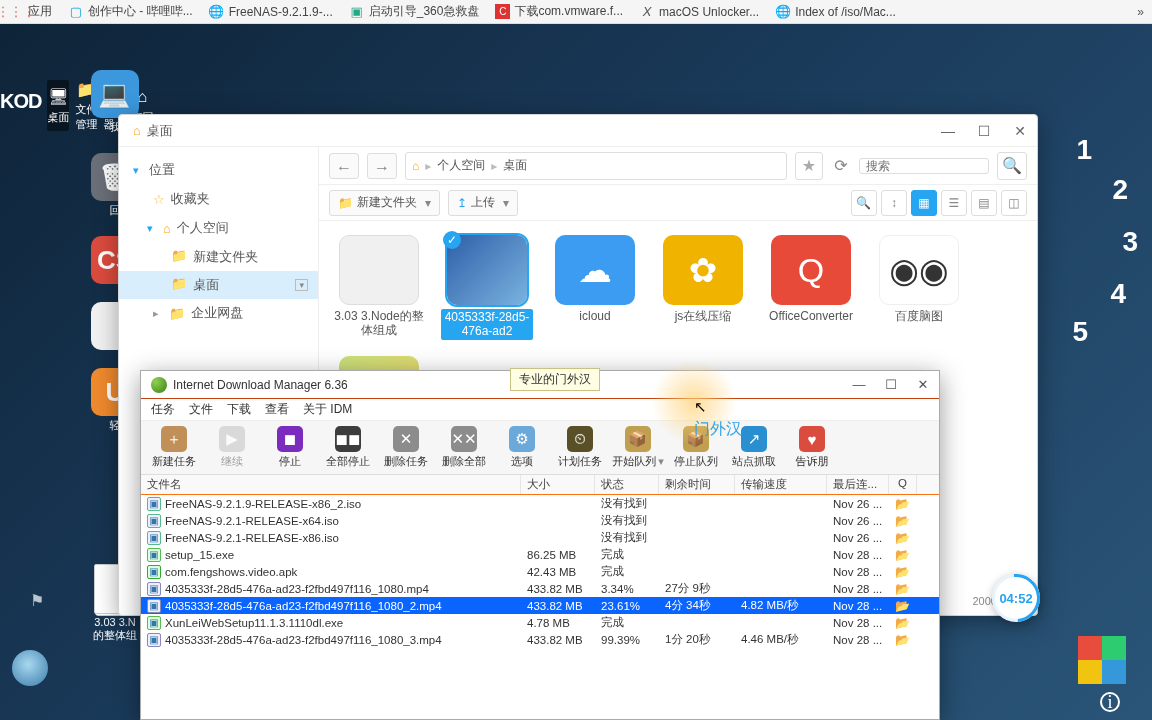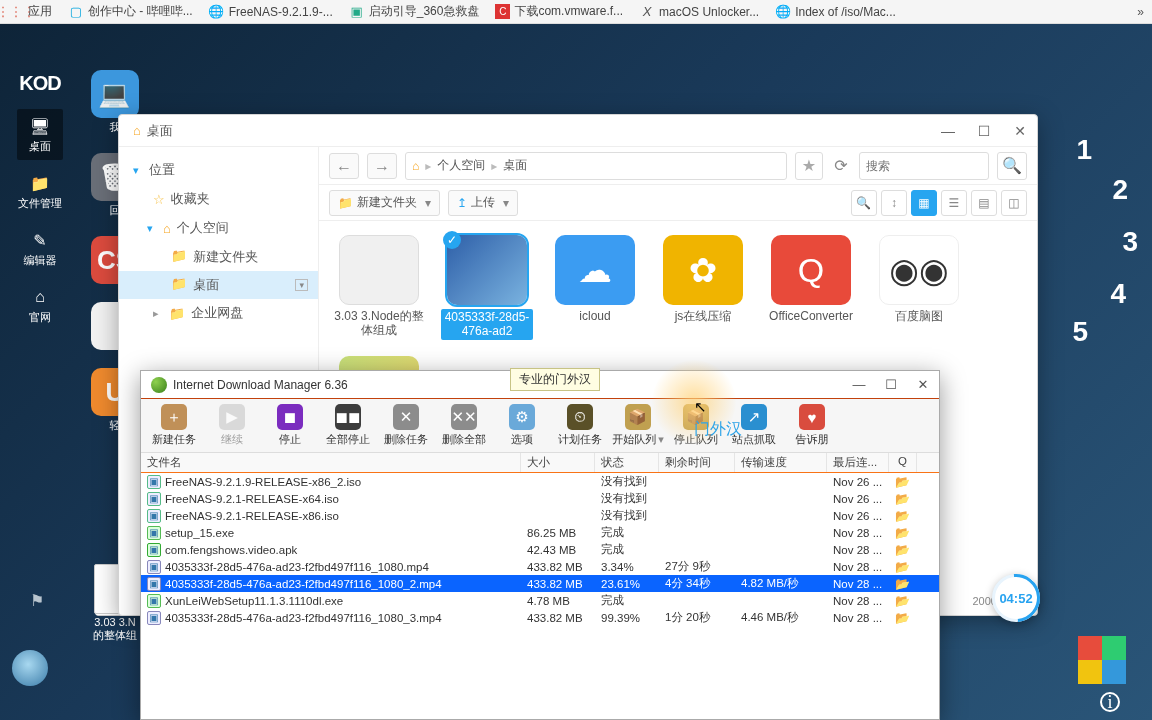--- a/index.html
+++ b/index.html
@@ -11,21 +11,21 @@
 .bookmarks-bar .icon { width: 16px; height: 16px; display: inline-flex; align-items: center; justify-content: center; font-size: 13px; }
 
 
 .desktop { position: absolute; top: 24px; left: 0; right: 0; bottom: 0; background: linear-gradient(135deg, #0e2438 0%, #1a3a5a 45%, #2a5578 100%); }
 
 
 .clock-widget { position: absolute; right: 10px; top: 110px; width: 130px; height: 260px; color: #fff; font-family: serif; }
 .clock-widget .num { position: absolute; font-size: 28px; font-weight: bold; }
 
 
-.left-dock { position: absolute; left: 12px; top: 40px; width: 56px; display: flex; flex-direction: column; align-items: center; gap: 6px; padding-top: 8px; }
+.left-dock { position: absolute; left: 0; top: 40px; width: 56px; display: flex; align-items: center; gap: 6px; padding-top: 8px; }
 .left-dock .logo { color: #fff; font-weight: bold; font-size: 20px; margin-bottom: 8px; letter-spacing: -1px; }
 .left-dock .dock-item { width: 46px; display: flex; flex-direction: column; align-items: center; gap: 2px; padding: 6px 0; cursor: pointer; color: #fff; font-size: 11px; }
 .left-dock .dock-item.active { background: rgba(0,0,0,.45); border-radius: 2px; }
 .left-dock .dock-icon { width: 22px; height: 22px; display: flex; align-items: center; justify-content: center; font-size: 16px; }
 
 
 .desk-icons { position: absolute; left: 86px; top: 46px; width: 70px; }
 .desk-icons .di { width: 58px; margin-bottom: 18px; text-align: center; color: #fff; font-size: 11px; cursor: pointer; }
 .desk-icons .di .pic { width: 48px; height: 48px; margin: 0 auto 2px; border-radius: 10px; display: flex; align-items: center; justify-content: center; font-size: 26px; font-weight: bold; color: #fff; }
 
@@ -45,21 +45,21 @@
 .fm-side .node.active { background: #d9eefc; }
 .fm-side .folder-ic { color: #f6c146; }
 .fm-side .home-ic { color: #f6a623; }
 
 .fm-main { flex: 1; display: flex; flex-direction: column; }
 .fm-toolbar1 { height: 38px; display: flex; align-items: center; gap: 8px; padding: 0 10px; border-bottom: 1px solid #eee; }
 .fm-navbtn { width: 30px; height: 26px; border: 1px solid #ddd; border-radius: 3px; display: flex; align-items: center; justify-content: center; color: #888; cursor: pointer; background: #fafafa; }
 .fm-crumb { flex: 1; height: 28px; border: 1px solid #ddd; border-radius: 3px; display: flex; align-items: center; padding: 0 6px; gap: 6px; font-size: 12px; color: #555; }
 .fm-crumb .sep { color: #bbb; }
 .fm-star { width: 28px; height: 28px; border: 1px solid #ddd; border-radius: 3px; display: flex; align-items: center; justify-content: center; color: #aaa; cursor: pointer; }
-.fm-search { width: 130px; height: 28px; border: 1px solid #ddd; border-radius: 3px; padding: 0 6px; font-size: 12px; color: #aaa; }
+.fm-search { width: 130px; height: 16px; border: 1px solid #ddd; border-radius: 3px; padding: 0 6px; font-size: 12px; color: #aaa; }
 .fm-sbtn { width: 30px; height: 28px; border: 1px solid #ddd; border-radius: 3px; display: flex; align-items: center; justify-content: center; color: #888; cursor: pointer; }
 
 .fm-toolbar2 { height: 36px; display: flex; align-items: center; justify-content: space-between; padding: 0 10px; border-bottom: 1px solid #eee; font-size: 12px; color: #555; }
 .fm-toolbar2 .left { display: flex; gap: 8px; }
 .fm-toolbar2 .btn { height: 26px; border: 1px solid #ddd; border-radius: 3px; display: flex; align-items: center; padding: 0 8px; gap: 4px; cursor: pointer; background: #fafafa; }
 .fm-toolbar2 .right { display: flex; gap: 4px; }
 .fm-toolbar2 .vbtn { width: 26px; height: 26px; border: 1px solid #ddd; border-radius: 3px; display: flex; align-items: center; justify-content: center; color: #888; cursor: pointer; }
 .fm-toolbar2 .vbtn.active { background: #26a5f0; color: #fff; border-color: #26a5f0; }
 
 .fm-grid { flex: 1; padding: 14px; display: flex; flex-wrap: wrap; gap: 16px; align-content: flex-start; }
@@ -355,20 +355,27 @@
       <div class="left">
           <span class="icon"></span>
           <span>Internet Download Manager 6.36</span>
         </div>
       <div class="wb">
         <span>—</span>
         <span>☐</span>
         <span>✕</span>
       </div>
     </div>
+    <div class="idm-menubar">
+      <span>任务</span>
+      <span>文件</span>
+      <span>下载</span>
+      <span>查看</span>
+      <span>关于 IDM</span>
+    </div>
     <div class="idm-toolbar" id="idm-toolbar">
         <div class="idm-tbtn">
           <div class="ic" style="background:#c09058;">＋</div>
           <span>新建任务</span>
         </div>
         <div class="idm-tbtn disabled">
           <div class="ic" style="background:#b8b8b8;">▶</div>
           <span>继续</span>
         </div>
         <div class="idm-tbtn">

